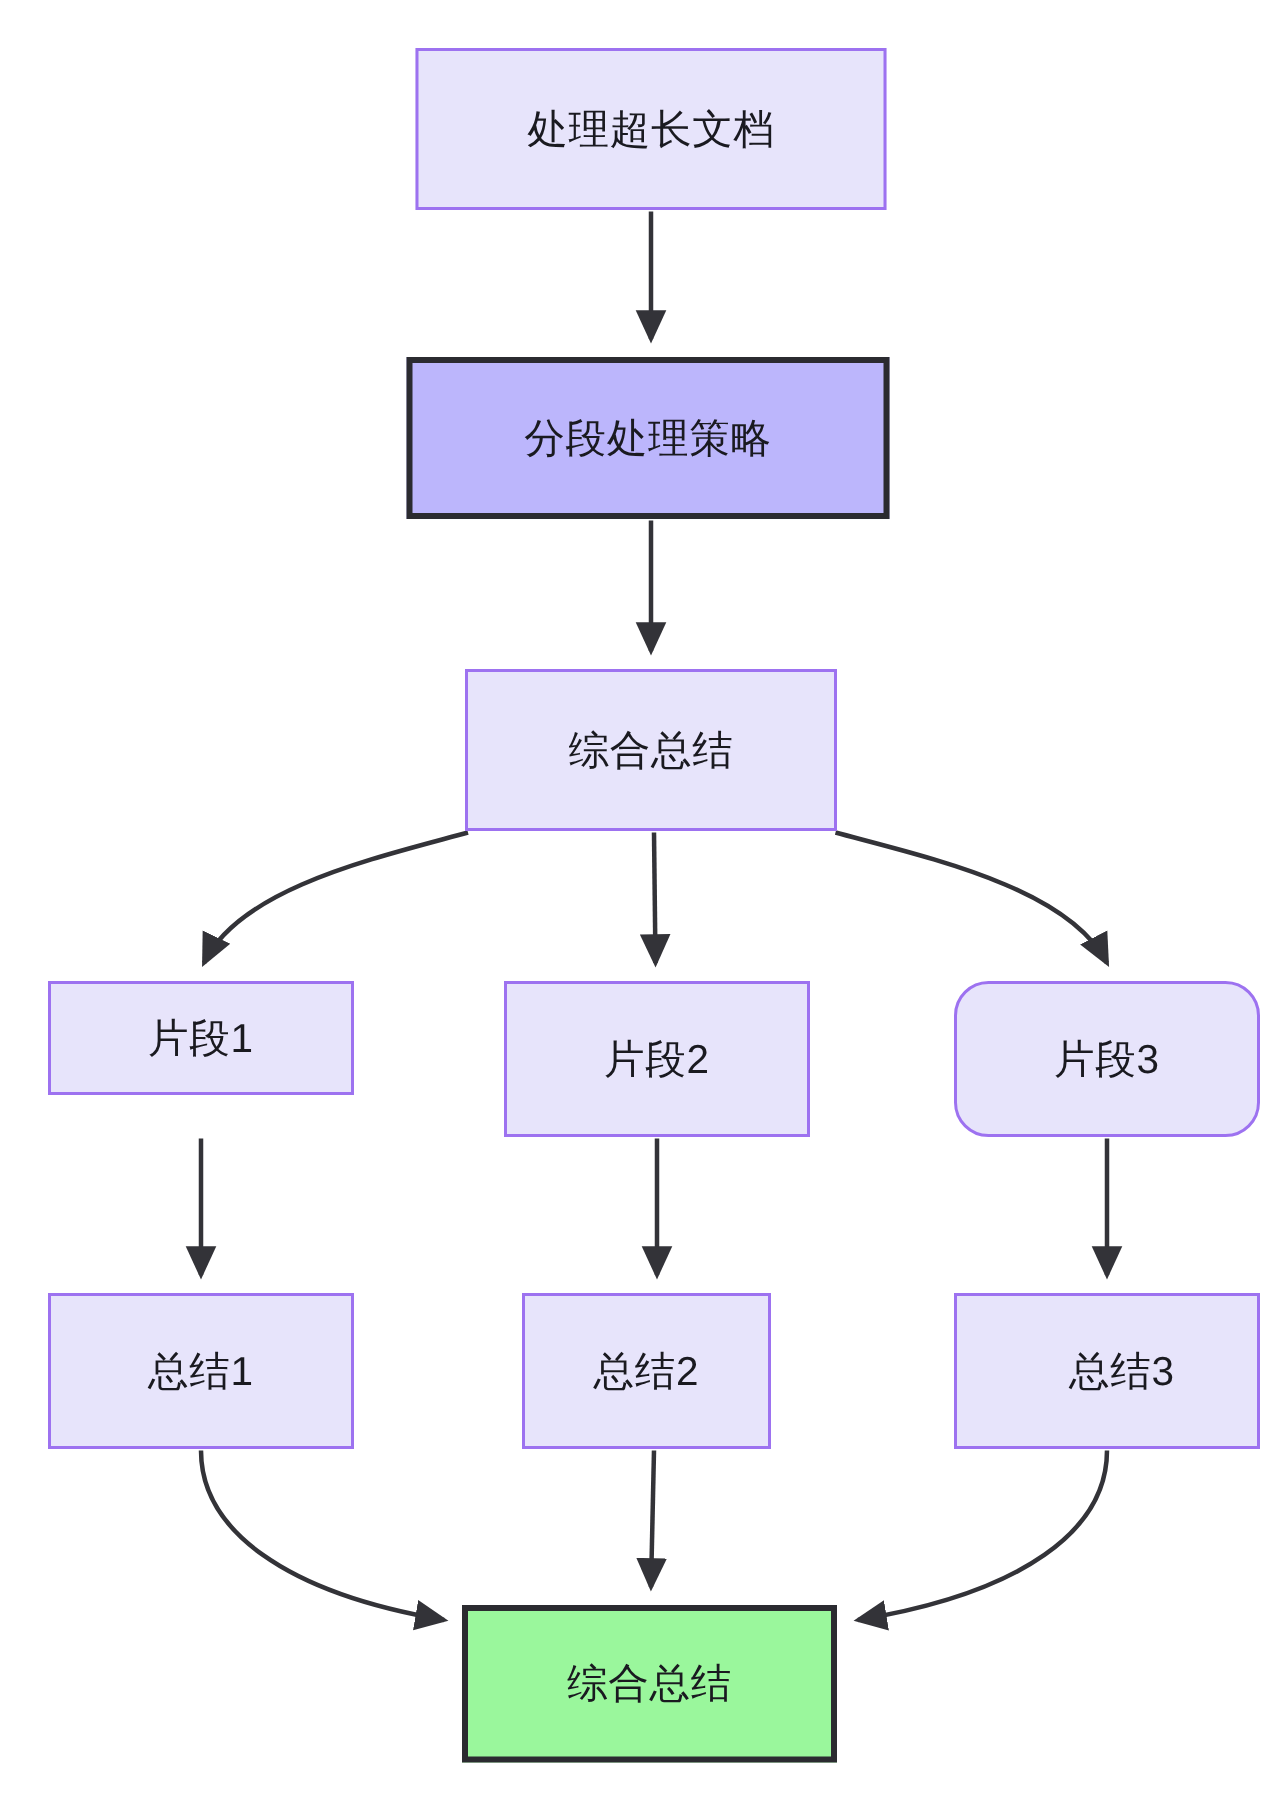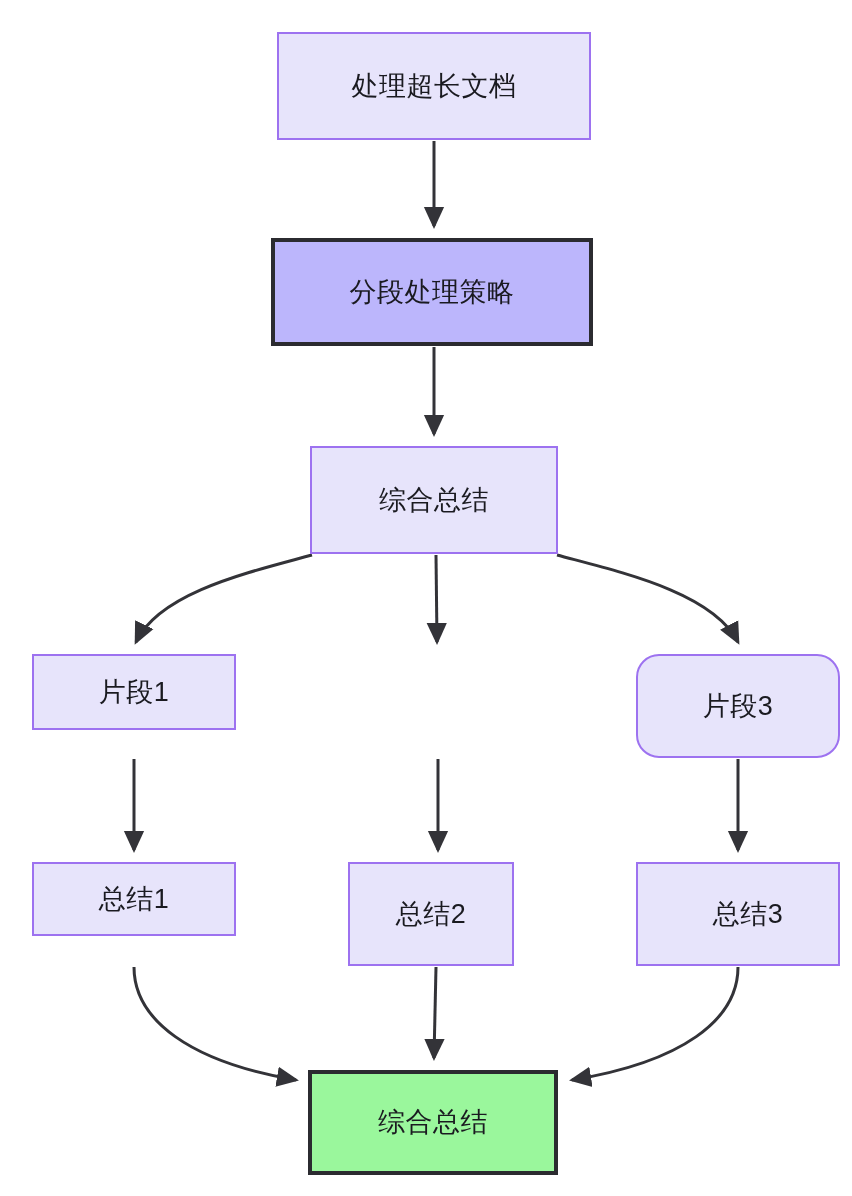--- a/index.html
+++ b/index.html
@@ -102,26 +102,29 @@
   </div>
 
   <div class="node node-plain" style="left:310px; top:446px; width:248px; height:108px;">
     <span class="node-label">综合总结</span>
   </div>
 
   <div class="node node-plain" style="left:32px; top:654px; width:204px; height:76px;">
     <span class="node-label">片段1</span>
   </div>
 
+  <div class="node node-plain" style="left:336px; top:654px; width:204px; height:104px;">
+    <span class="node-label">片段2</span>
+  </div>
 
   <div class="node node-plain" style="left:636px; top:654px; width:204px; height:104px;border-radius:23px;">
     <span class="node-label">片段3</span>
   </div>
 
-  <div class="node node-plain" style="left:32px; top:862px; width:204px; height:74px;">
+  <div class="node node-plain" style="left:32px; top:862px; width:204px; height:104px;">
     <span class="node-label">总结1</span>
   </div>
 
   <div class="node node-plain" style="left:348px; top:862px; width:166px; height:104px;">
     <span class="node-label">总结2</span>
   </div>
 
   <div class="node node-plain" style="left:636px; top:862px; width:204px; height:104px;padding-left:20px;">
     <span class="node-label">总结3</span>
   </div>

